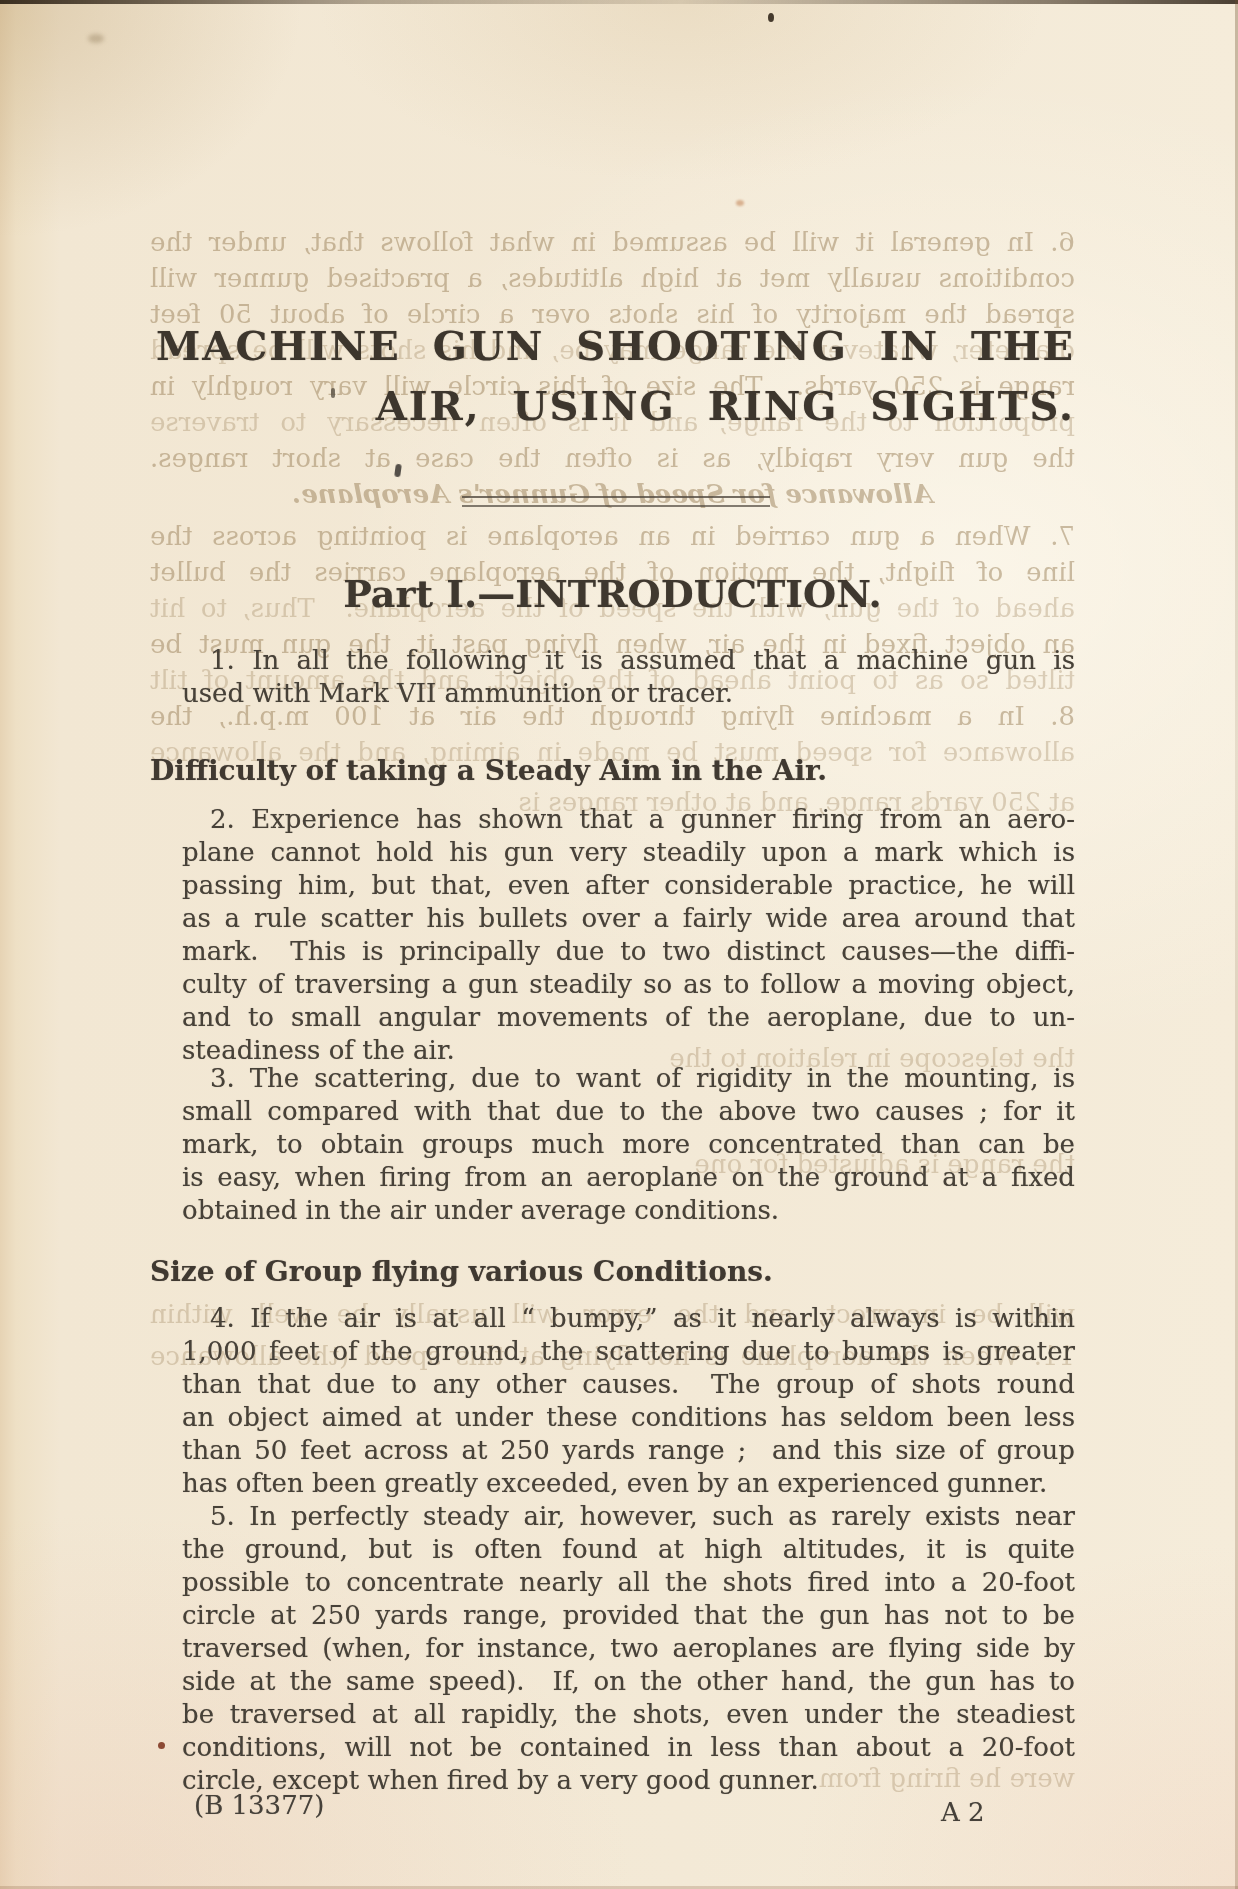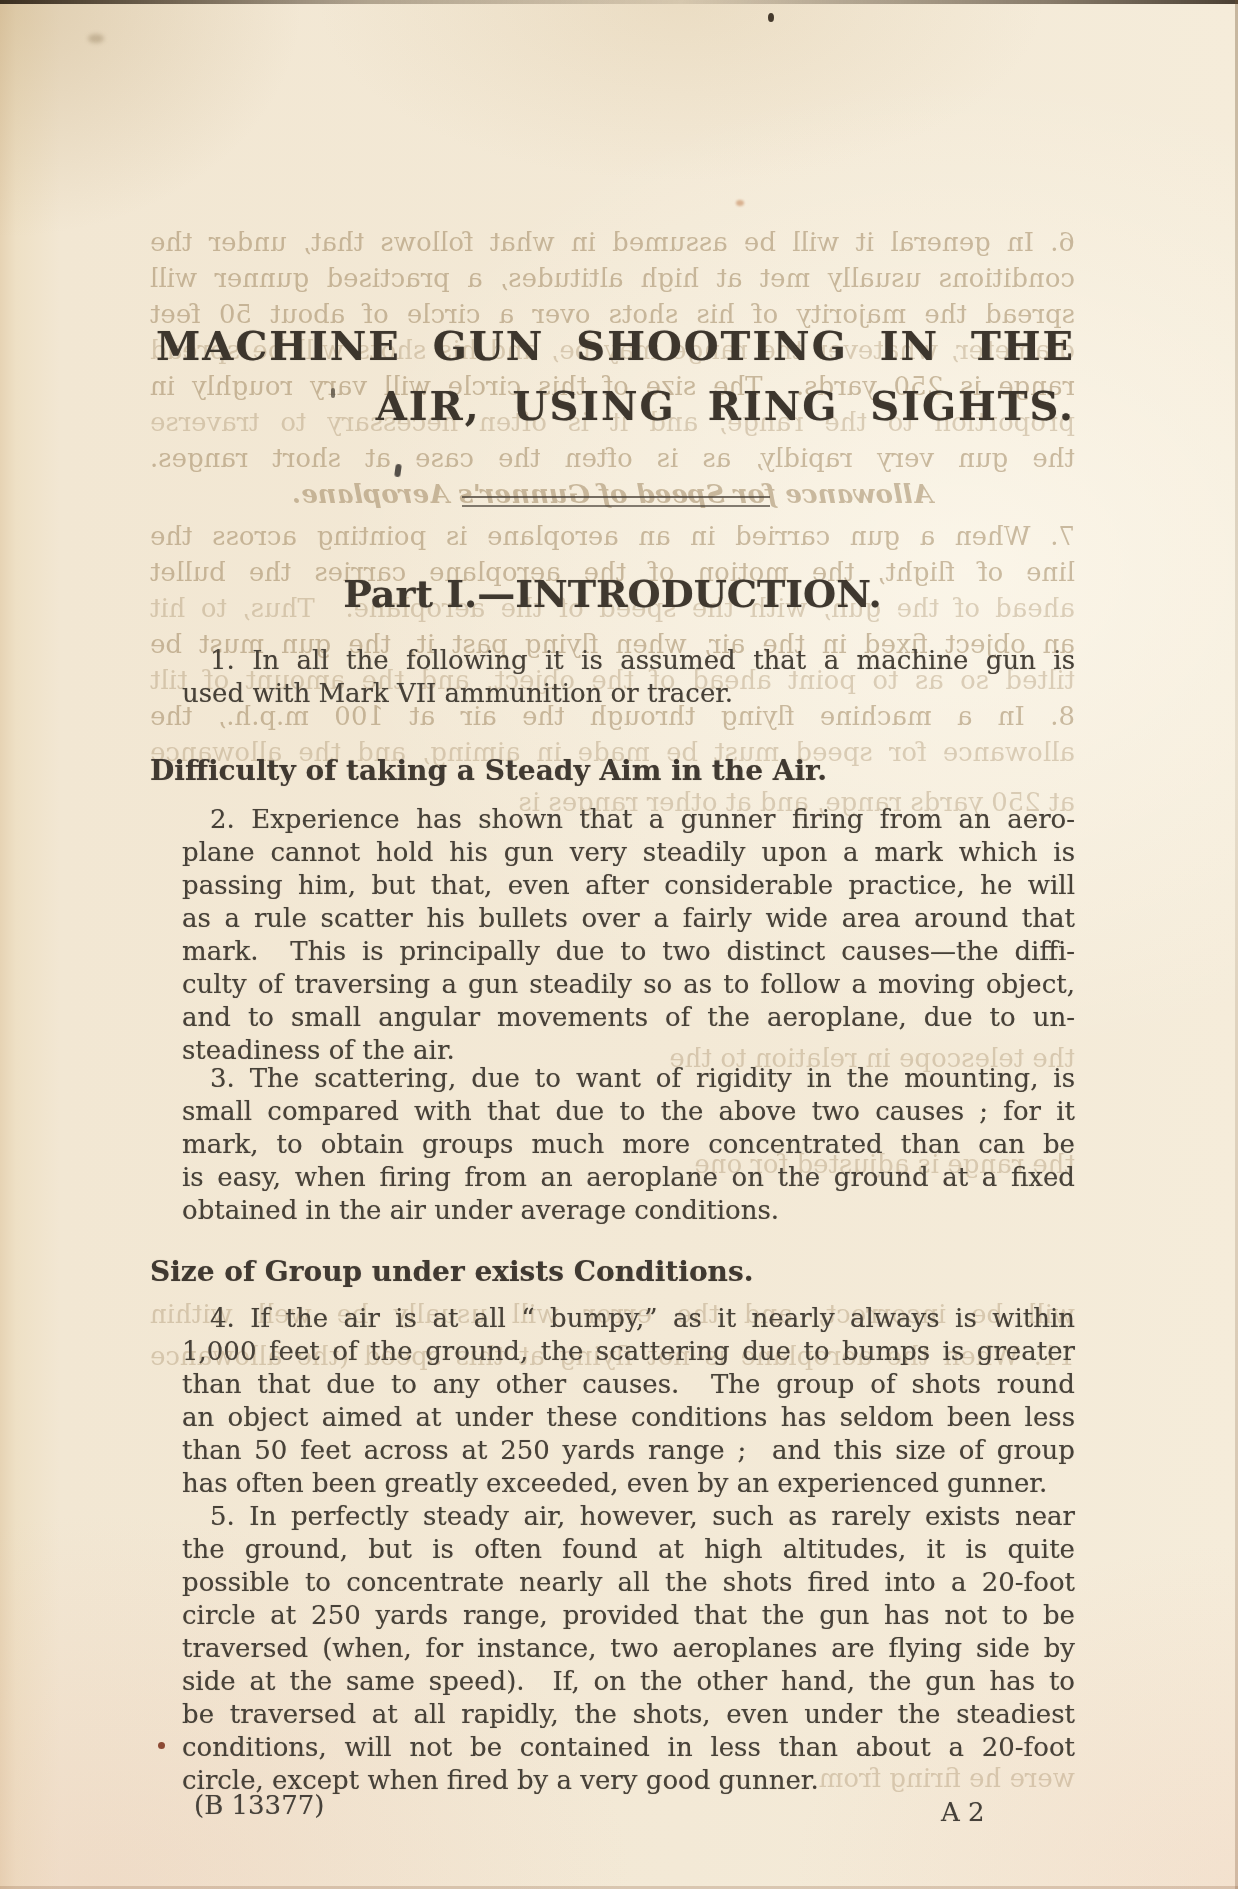--- a/index.html
+++ b/index.html
@@ -138,21 +138,21 @@
   </div>
 
   <div class="para" style="top:1062px">
     <div class="line first">3. The scattering, due to want of rigidity in the mounting, is</div>
     <div class="line">small compared with that due to the above two causes ; for it</div>
     <div class="line">mark, to obtain groups much more concentrated than can be</div>
     <div class="line">is easy, when firing from an aeroplane on the ground at a fixed</div>
     <div class="line last">obtained in the air under average conditions.</div>
   </div>
 
-  <div class="shead" style="top:1254px">Size of Group under exists Conditions.</div>
+  <div class="shead" style="top:1254px">Size of Group flying various Conditions.</div>
 
   <div class="para" style="top:1302px">
     <div class="line first">4. If the air is at all “ bumpy,” as it nearly always is within</div>
     <div class="line">1,000 feet of the ground, the scattering due to bumps is greater</div>
     <div class="line">than that due to any other causes.  The group of shots round</div>
     <div class="line">an object aimed at under these conditions has seldom been less</div>
     <div class="line">than 50 feet across at 250 yards range ;  and this size of group</div>
     <div class="line last">has often been greatly exceeded, even by an experienced gunner.</div>
   </div>
 

